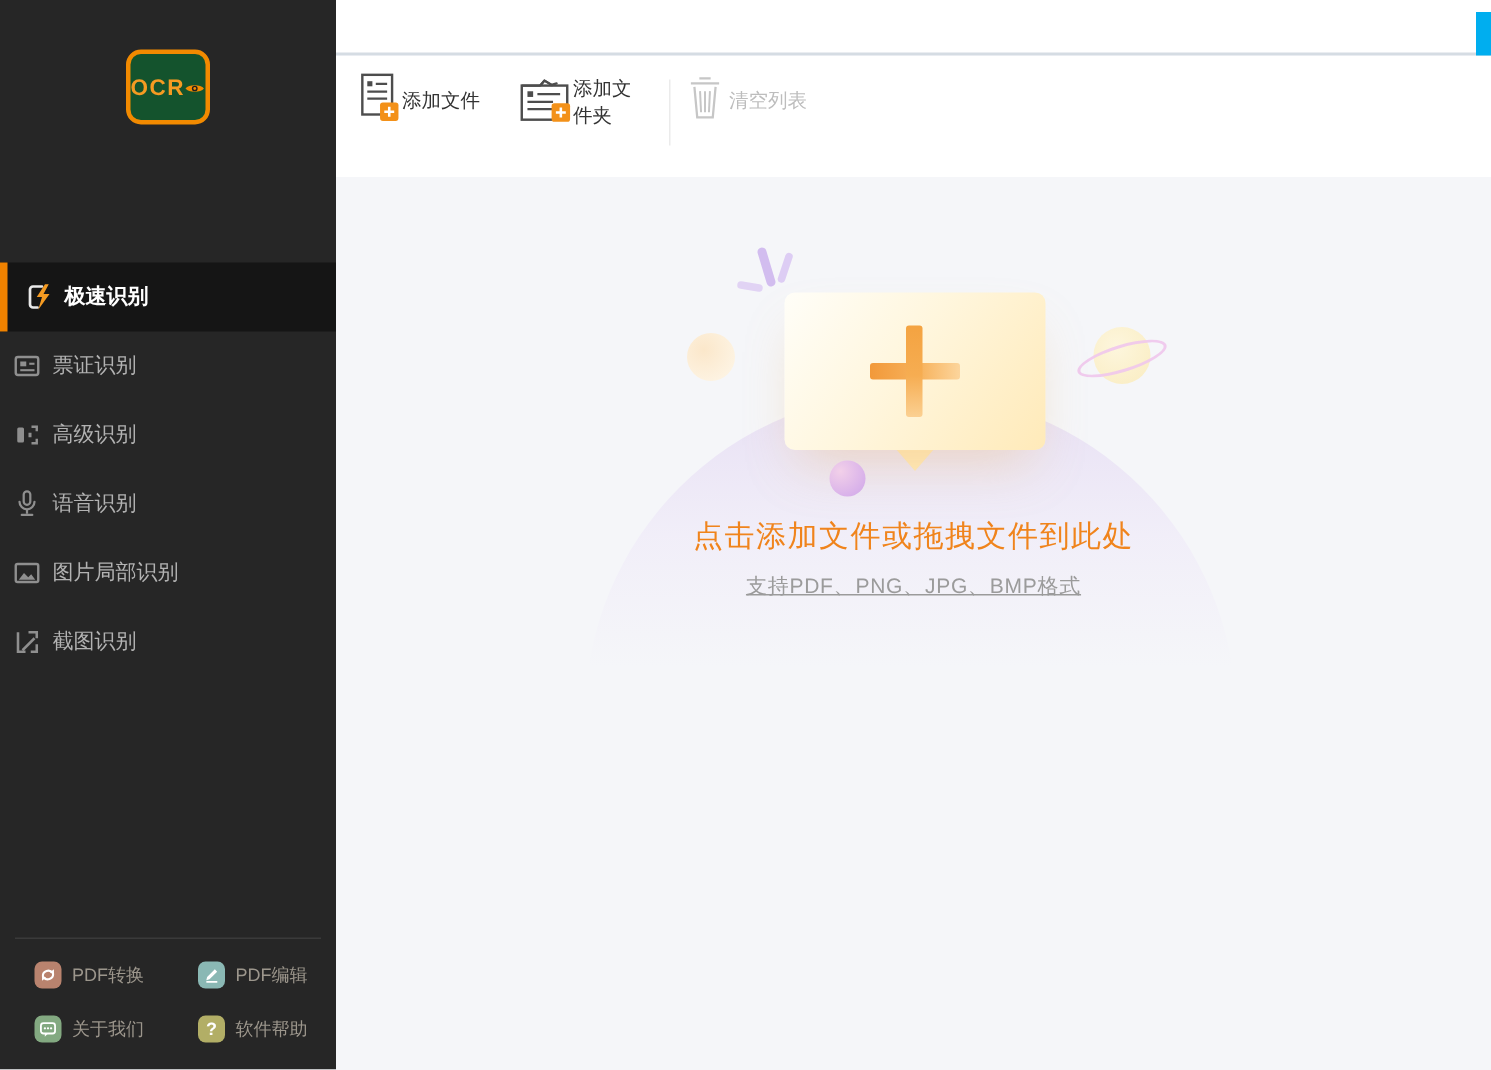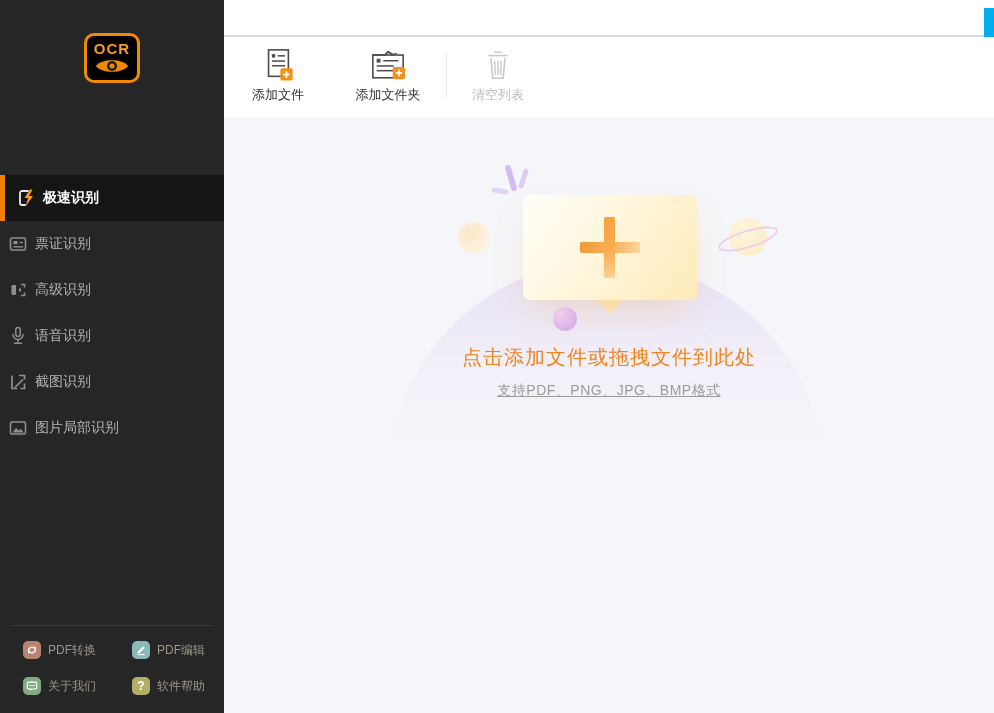--- a/index.html
+++ b/index.html
@@ -11,22 +11,22 @@
   .app{display:flex;width:994px;height:713px;}
 
   
   .sidebar{
     position:relative;width:224px;min-width:224px;height:713px;
     background:#262626;color:#b2b2b2;
   }
   .logo-wrap{display:flex;justify-content:center;padding-top:33px;}
   .logo-box{
     width:50px;height:44px;border:3px solid #f28a00;border-radius:10px;
-    display:flex;flex-direction:column;align-items:center;justify-content:center;
-    background:#000000;
+    display:flex;align-items:center;justify-content:center;
+    background:#14532d;
   }
   .logo-text{
     color:#f59b22;font-weight:bold;font-size:15px;letter-spacing:1px;line-height:15px;
   }
   .logo-eye{margin-top:1px;display:block;}
   .app-title{
     margin-top:20px;text-align:center;
     font-size:15px;font-weight:bold;color:#8d8d8d;letter-spacing:0.5px;
   }
   .menu{position:absolute;top:175px;left:0;right:0;}
@@ -67,21 +67,21 @@
     border-bottom:2px solid #d5dce3;
   }
   .corner-accent{
     position:absolute;right:0;top:8px;width:10px;height:29px;background:#00aeef;
   }
   .toolbar{
     height:81px;background:#ffffff;display:flex;align-items:flex-start;
     padding-left:10px;
   }
   .tool-btn{
-    width:88px;padding-top:10px;display:flex;flex-direction:column;align-items:center;
+    width:88px;padding-top:10px;display:flex;align-items:center;
     cursor:pointer;
   }
   .tool-btn .tb-icon{height:36px;display:flex;align-items:center;justify-content:center;}
   .tool-btn .tb-label{margin-top:3px;font-size:13px;color:#333333;}
   .tool-btn.b2{margin-left:22px;}
   .tb-sep{width:1px;height:44px;background:#ebebeb;margin-left:14px;margin-top:16px;}
   .tool-btn.disabled{cursor:default;margin-left:7px;}
   .tool-btn.disabled .tb-label{color:#bdbdbd;}
 
   .content{position:relative;height:595px;}
@@ -197,36 +197,36 @@
             <path d="M5 8.5 a5 5 0 0 0 10 0" fill="none" stroke="#8f8f8f" stroke-width="1.5" stroke-linecap="round"></path>
             <line x1="10" y1="13.5" x2="10" y2="16.5" stroke="#8f8f8f" stroke-width="1.5"></line>
             <line x1="6.5" y1="17.3" x2="13.5" y2="17.3" stroke="#8f8f8f" stroke-width="1.5" stroke-linecap="round"></line>
           </svg>
         </span>
         <span class="mi-label">语音识别</span>
       </div>
       <div class="menu-item">
         <span class="mi-icon">
           <svg width="20" height="20" viewBox="0 0 20 20">
+            <rect x="2.5" y="4" width="15" height="12" rx="1.2" fill="none" stroke="#8f8f8f" stroke-width="1.6"></rect>
+            <path d="M4.5 14.5 l3.5-4.5 2.8 2.8 2-2 2.7 3.7 z" fill="#8f8f8f"></path>
+          </svg>
+        </span>
+        <span class="mi-label">图片局部识别</span>
+      </div>
+      <div class="menu-item">
+        <span class="mi-icon">
+          <svg width="20" height="20" viewBox="0 0 20 20">
             <path d="M4 3.5 v13 h5" fill="none" stroke="#8f8f8f" stroke-width="1.7"></path>
             <path d="M11 3.5 h5.5 v4" fill="none" stroke="#8f8f8f" stroke-width="1.7"></path>
             <path d="M15 7.5 l-8 8" stroke="#8f8f8f" stroke-width="1.7"></path>
             <path d="M16.5 11.5 v5 h-4" fill="none" stroke="#8f8f8f" stroke-width="1.7"></path>
           </svg>
         </span>
         <span class="mi-label">截图识别</span>
-      </div>
-      <div class="menu-item">
-        <span class="mi-icon">
-          <svg width="20" height="20" viewBox="0 0 20 20">
-            <rect x="2.5" y="4" width="15" height="12" rx="1.2" fill="none" stroke="#8f8f8f" stroke-width="1.6"></rect>
-            <path d="M4.5 14.5 l3.5-4.5 2.8 2.8 2-2 2.7 3.7 z" fill="#8f8f8f"></path>
-          </svg>
-        </span>
-        <span class="mi-label">图片局部识别</span>
       </div>
     </nav>
 
     <div class="side-footer">
       <div class="side-divider"></div>
       <div class="footer-grid">
         <div class="footer-link">
           <span class="fl-icon ic-sync">
             <svg width="12" height="12" viewBox="0 0 14 14">
               <path d="M3 8 a4.2 4.2 0 0 1 7.6-2.6" fill="none" stroke="#fff" stroke-width="1.6" stroke-linecap="round"></path>

